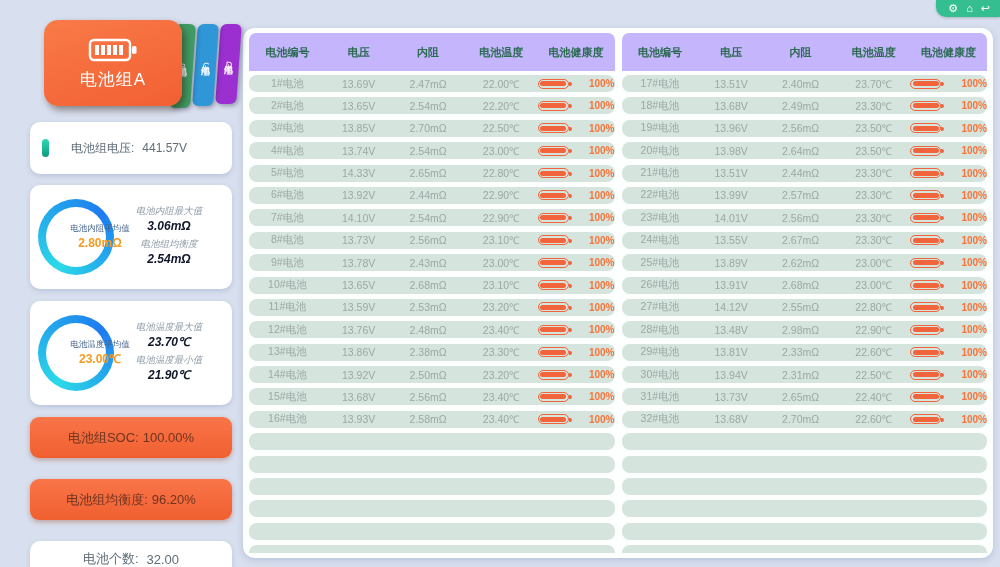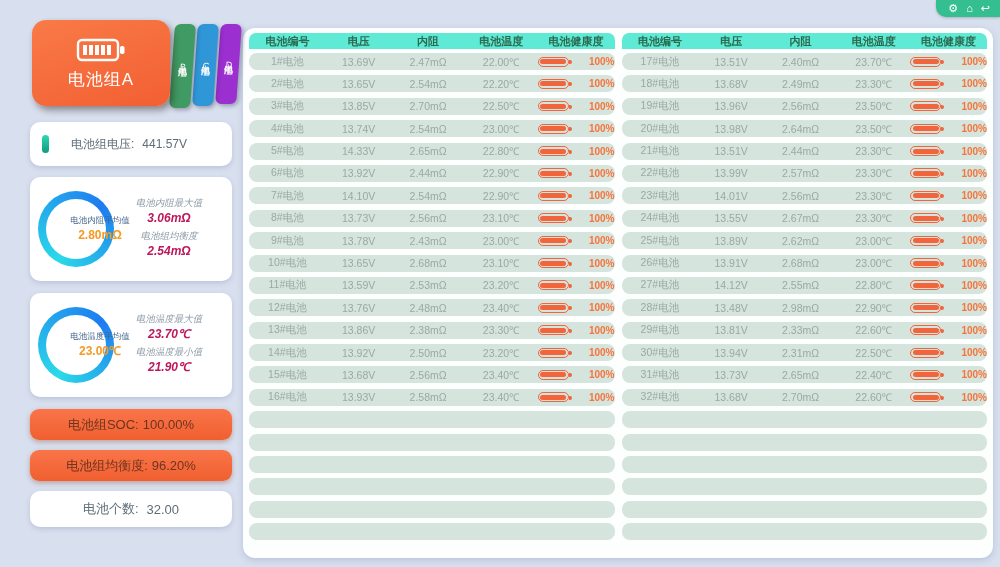--- a/index.html
+++ b/index.html
@@ -6,50 +6,50 @@
   body{width:1000px;height:567px;background:#d8dfee;font-family:"Liberation Sans",sans-serif;overflow:hidden;position:relative;}
   .app{position:absolute;inset:0;}
 
   
   .corner{position:absolute;top:0;right:0;background:#35bf90;border-radius:0 0 0 10px;padding:2px 10px 3px 12px;display:flex;gap:8px;align-items:center;z-index:20;box-shadow:0 1px 3px rgba(0,0,0,.2);}
   .corner span{color:#fff;font-size:11px;line-height:12px;cursor:pointer;}
 
   
   .sidebar{position:absolute;left:30px;top:12px;width:202px;}
   .group-stack{position:relative;height:100px;margin-bottom:10px;}
-  .main-card{position:absolute;left:2px;top:8px;width:138px;height:86px;background:linear-gradient(160deg,#f97a48,#f25f32);border-radius:14px;z-index:4;display:flex;flex-direction:column;align-items:center;justify-content:center;gap:4px;box-shadow:3px 4px 7px rgba(40,20,10,.45);cursor:pointer;}
+  .main-card{position:absolute;left:14px;top:8px;width:138px;height:86px;background:linear-gradient(160deg,#f97a48,#f25f32);border-radius:14px;z-index:4;display:flex;flex-direction:column;align-items:center;justify-content:center;gap:4px;box-shadow:3px 4px 7px rgba(40,20,10,.45);cursor:pointer;}
   .main-card .glabel{color:#fff;font-size:17px;letter-spacing:1px;}
   .tab{position:absolute;top:12px;width:21px;border-radius:6px;color:#fff;font-size:9px;writing-mode:vertical-lr;text-orientation:upright;display:flex;align-items:center;justify-content:center;letter-spacing:1px;transform:skewX(-4deg);box-shadow:2px 2px 4px rgba(30,30,60,.35);cursor:pointer;}
   .tab-b{left:142px;height:84px;background:#3f9b63;z-index:3;}
   .tab-c{left:165px;height:82px;background:#2f96d8;z-index:2;}
   .tab-d{left:188px;height:80px;background:#9b2fd0;z-index:1;}
 
-  .info-card{background:#fff;border-radius:10px;height:44px;display:flex;align-items:center;padding:0 12px;margin-bottom:11px;box-shadow:0 2px 5px rgba(110,130,170,.28);}
+  .info-card{background:#fff;border-radius:10px;height:36px;display:flex;align-items:center;padding:8px 12px;margin-bottom:11px;box-shadow:0 2px 5px rgba(110,130,170,.28);}
   .pillicon{width:7px;height:18px;border-radius:4px;margin-right:22px;flex:0 0 auto;}
   .pill-teal{background:linear-gradient(180deg,#2fd8b2,#0f9a80);}
   .pill-amber{background:linear-gradient(180deg,#d06a33,#a34414);}
   .info-text{font-size:12px;color:#5f6e79;display:flex;gap:8px;align-items:baseline;white-space:nowrap;}
 
   .gauge-card{background:#fff;border-radius:10px;height:96px;display:flex;align-items:center;padding:4px 8px;margin-bottom:12px;box-shadow:0 2px 5px rgba(110,130,170,.28);}
   .ring{width:76px;height:76px;border-radius:50%;background:conic-gradient(from 210deg,#2bd9e8,#1e7bf0 55%,#2bd9e8);position:relative;flex:0 0 auto;display:flex;align-items:center;justify-content:center;}
   .ring::before{content:"";position:absolute;inset:8px;background:#fff;border-radius:50%;}
   .ring .inner{position:relative;z-index:2;text-align:center;line-height:1.5;padding-left:48px;}
   .ring .glab{font-size:8.5px;color:#43628a;display:block;white-space:nowrap;}
   .ring .gval{font-size:12px;color:#f59a23;font-weight:bold;display:block;}
   .gauge-side{flex:1;text-align:center;line-height:1.45;font-style:italic;}
   .gauge-side .slab{font-size:9.5px;color:#8d9aa7;display:block;}
-  .gauge-side .sval{font-size:12px;color:#be185d;font-weight:bold;display:block;margin-bottom:2px;}
-
-  .orange-btn{background:linear-gradient(180deg,#f97549,#f05f30);border-radius:9px;height:31px;display:flex;align-items:center;justify-content:center;margin-bottom:10px;box-shadow:0 2px 5px rgba(150,70,40,.4);font-size:13px;color:#6e3420;gap:4px;cursor:pointer;}
+  .gauge-side .sval{font-size:12px;color:#0f172a;font-weight:bold;display:block;margin-bottom:2px;}
+
+  .orange-btn{background:linear-gradient(180deg,#f97549,#f05f30);border-radius:9px;height:41px;display:flex;align-items:center;justify-content:center;margin-bottom:21px;box-shadow:0 2px 5px rgba(150,70,40,.4);font-size:13px;color:#6e3420;gap:4px;cursor:pointer;}
   .count-card{background:#fff;border-radius:10px;height:36px;display:flex;align-items:center;justify-content:center;box-shadow:0 2px 5px rgba(110,130,170,.28);font-size:13px;color:#5f6e79;gap:8px;}
 
   
   .panel{position:absolute;left:243px;top:28px;width:750px;height:530px;background:#fdfefe;border-radius:12px;padding:5px 6px;box-sizing:border-box;display:flex;gap:7px;box-shadow:0 2px 6px rgba(110,130,170,.3);}
   .btable{flex:1;display:flex;flex-direction:column;min-width:0;}
-  .thead{height:16px;background:#5eead4;border-radius:7px 7px 0 0;display:grid;grid-template-columns:21% 18% 20% 20% 21%;align-items:center;color:#2c6b52;font-size:11px;font-weight:bold;text-align:center;margin-bottom:4px;}
+  .thead{height:38px;background:#c4b5fd;border-radius:7px 7px 0 0;display:grid;grid-template-columns:21% 18% 20% 20% 21%;align-items:center;color:#2c6b52;font-size:11px;font-weight:bold;text-align:center;margin-bottom:4px;}
   .tbody{flex:1;display:flex;flex-direction:column;overflow:hidden;}
   .trow{height:17px;flex:0 0 17px;background:#d5e4dc;margin-bottom:5.4px;display:grid;grid-template-columns:21% 18% 20% 20% 21%;align-items:center;text-align:center;font-size:10.5px;color:#9aa9a5;border-radius:8px;}
   .trow .c-h{display:flex;align-items:center;justify-content:center;gap:20px;}
   .hpill{width:48px;height:10px;border:1.3px solid #f2643c;border-radius:6px;position:relative;display:inline-block;box-sizing:border-box;}
   .hpill::before{content:"";position:absolute;inset:1.5px;background:#f2643c;border-radius:4px;}
   .hpill::after{content:"";position:absolute;right:-4px;top:2.5px;width:3px;height:4px;background:#f2643c;border-radius:0 2px 2px 0;}
   .hpct{color:#f6743c;font-size:10px;font-weight:bold;}
 </style>
 </head>
 <body>

